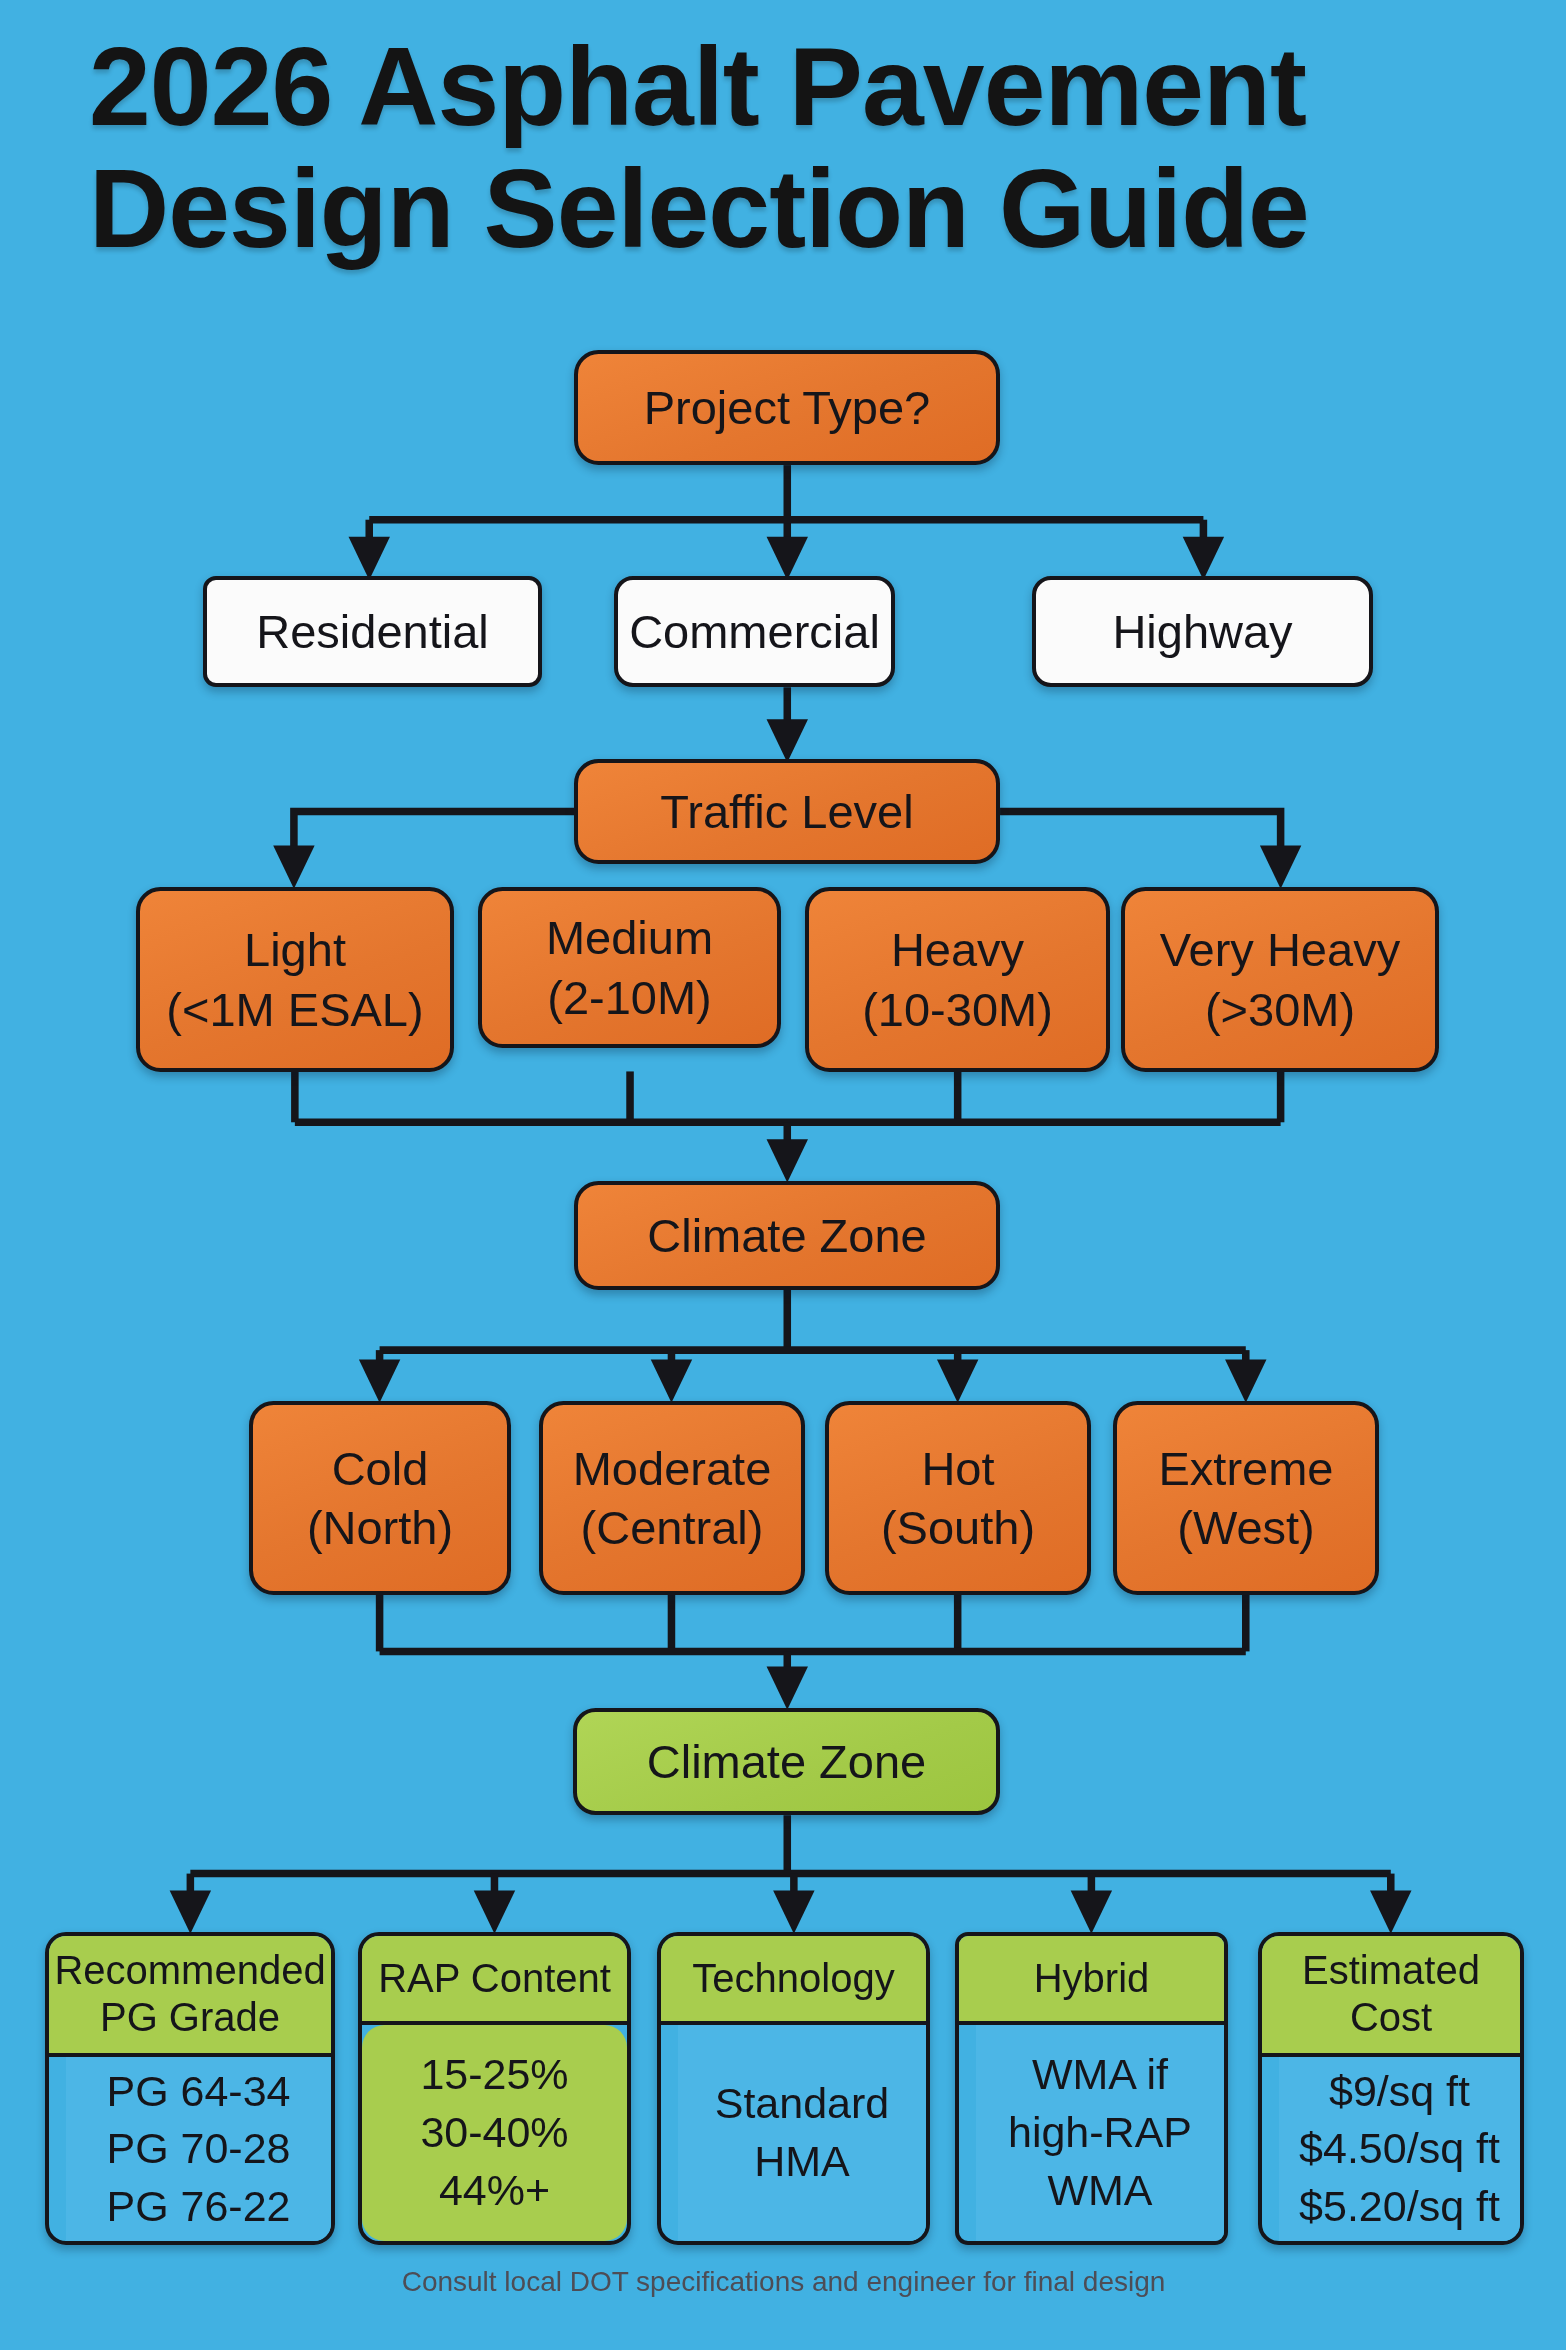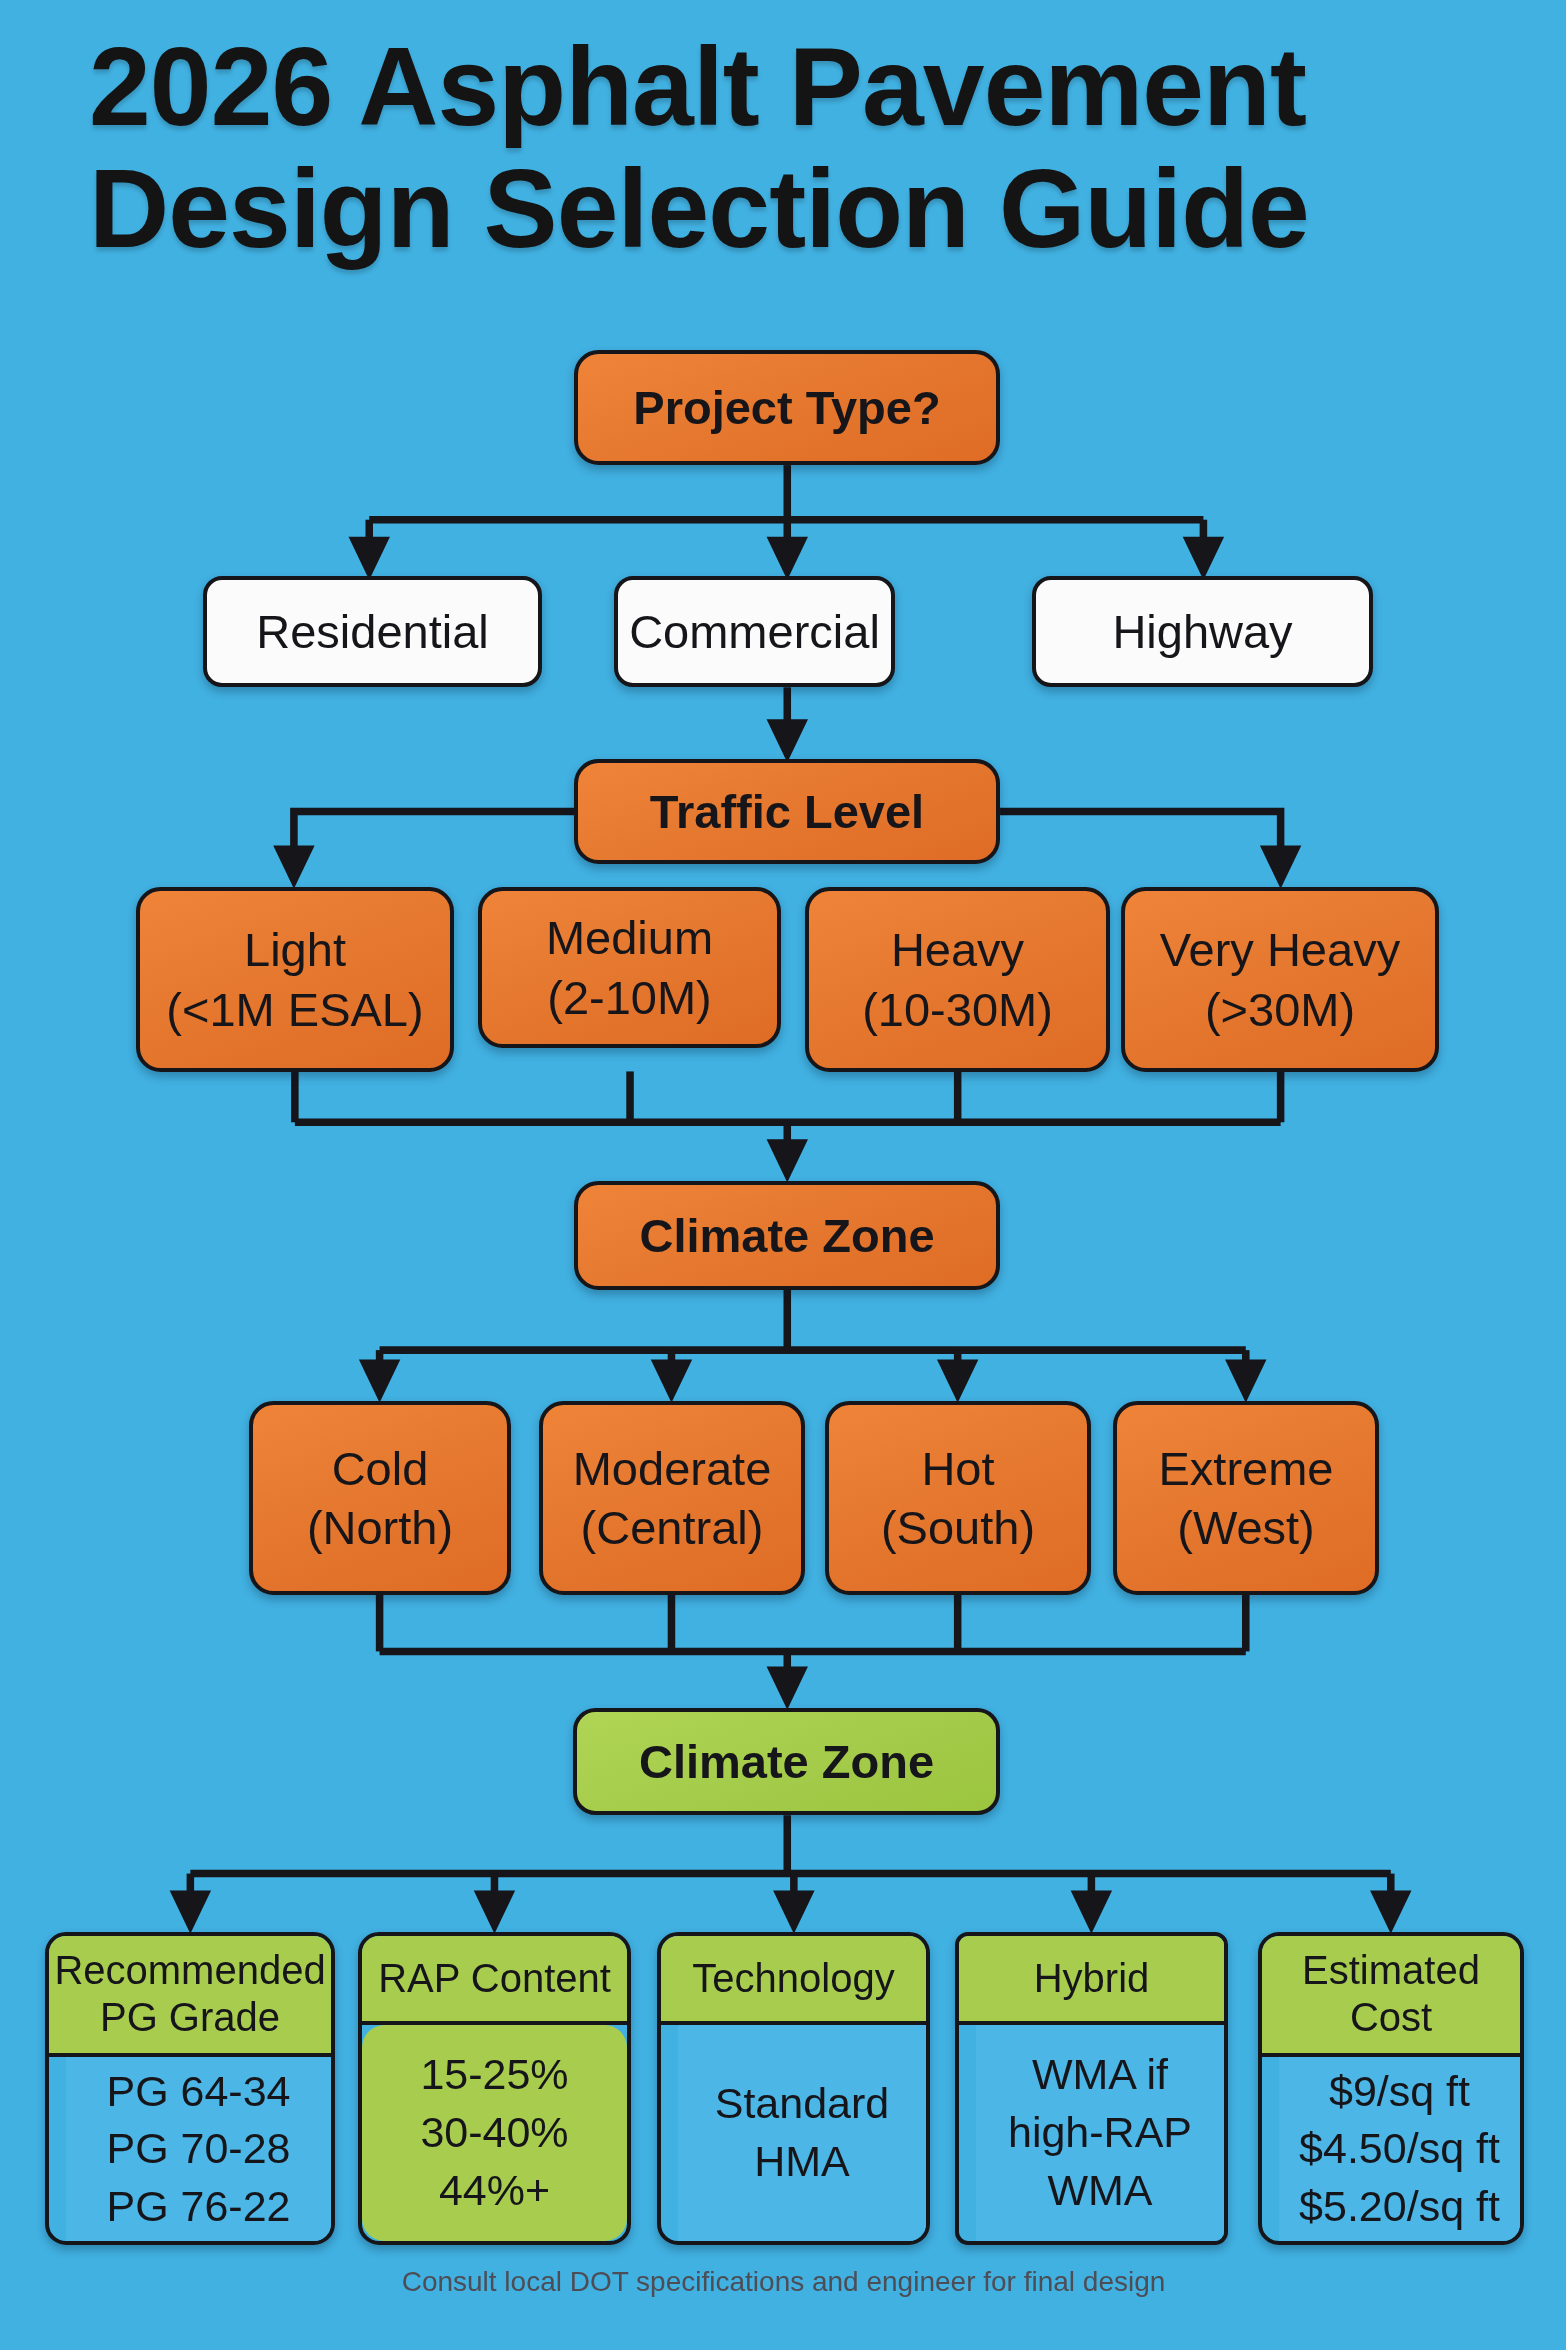--- a/index.html
+++ b/index.html
@@ -23,21 +23,21 @@
   }
   .orange {
     background:linear-gradient(160deg,#ef8439 0%,#e4762e 55%,#df6c25 100%);
     border-radius:24.5px;
   }
   .white  { background:#fbfbfb; border-radius:19px; }
   .green  {
     background:linear-gradient(160deg,#b0d556 0%,#a3ca48 60%,#9cc53f 100%);
     border-radius:22.6px;
   }
-  .hdr-label { font-size:47px; font-weight:bold; }
+  .hdr-label { font-size:47px; font-weight:normal; }
   .opt-label { font-size:47px; line-height:1.26; }
   .result {
     position:absolute; z-index:2; box-sizing:border-box; top:1932px; height:313px;
     border:4.7px solid #15151a; border-radius:21px; overflow:hidden;
     display:flex; flex-direction:column; color:#15151a;
     box-shadow:0 4.7px 8.5px rgba(5,25,45,0.28);
   }
   .result .rhdr {
     background:#a8cd4e; border-bottom:4.7px solid #15151a;
     display:flex; align-items:center; justify-content:center; text-align:center;
@@ -124,21 +124,21 @@
       <polygon points="821,2008 865,2008 843,2054"></polygon>
       <polygon points="1137,2008 1181,2008 1159,2054"></polygon>
       <polygon points="1455,2008 1499,2008 1477,2054"></polygon>
     </g>
   </svg>
 
   <div class="node orange" style="left:574px; top:350px; width:426px; height:115px;">
     <span class="hdr-label">Project Type?</span>
   </div>
 
-  <div class="node white" style="left:203px; top:576px; width:339px; height:111px;">
+  <div class="node white" style="left:203px; top:576px; width:339px; height:111px;border-radius:13px;">
     <span class="opt-label">Residential</span>
   </div>
   <div class="node white" style="left:614px; top:576px; width:281px; height:111px;text-align:center;">
     <span class="opt-label">Commercial</span>
   </div>
   <div class="node white" style="left:1032px; top:576px; width:341px; height:111px;">
     <span class="opt-label">Highway</span>
   </div>
 
   <div class="node orange" style="left:574px; top:759px; width:426px; height:105px;">

